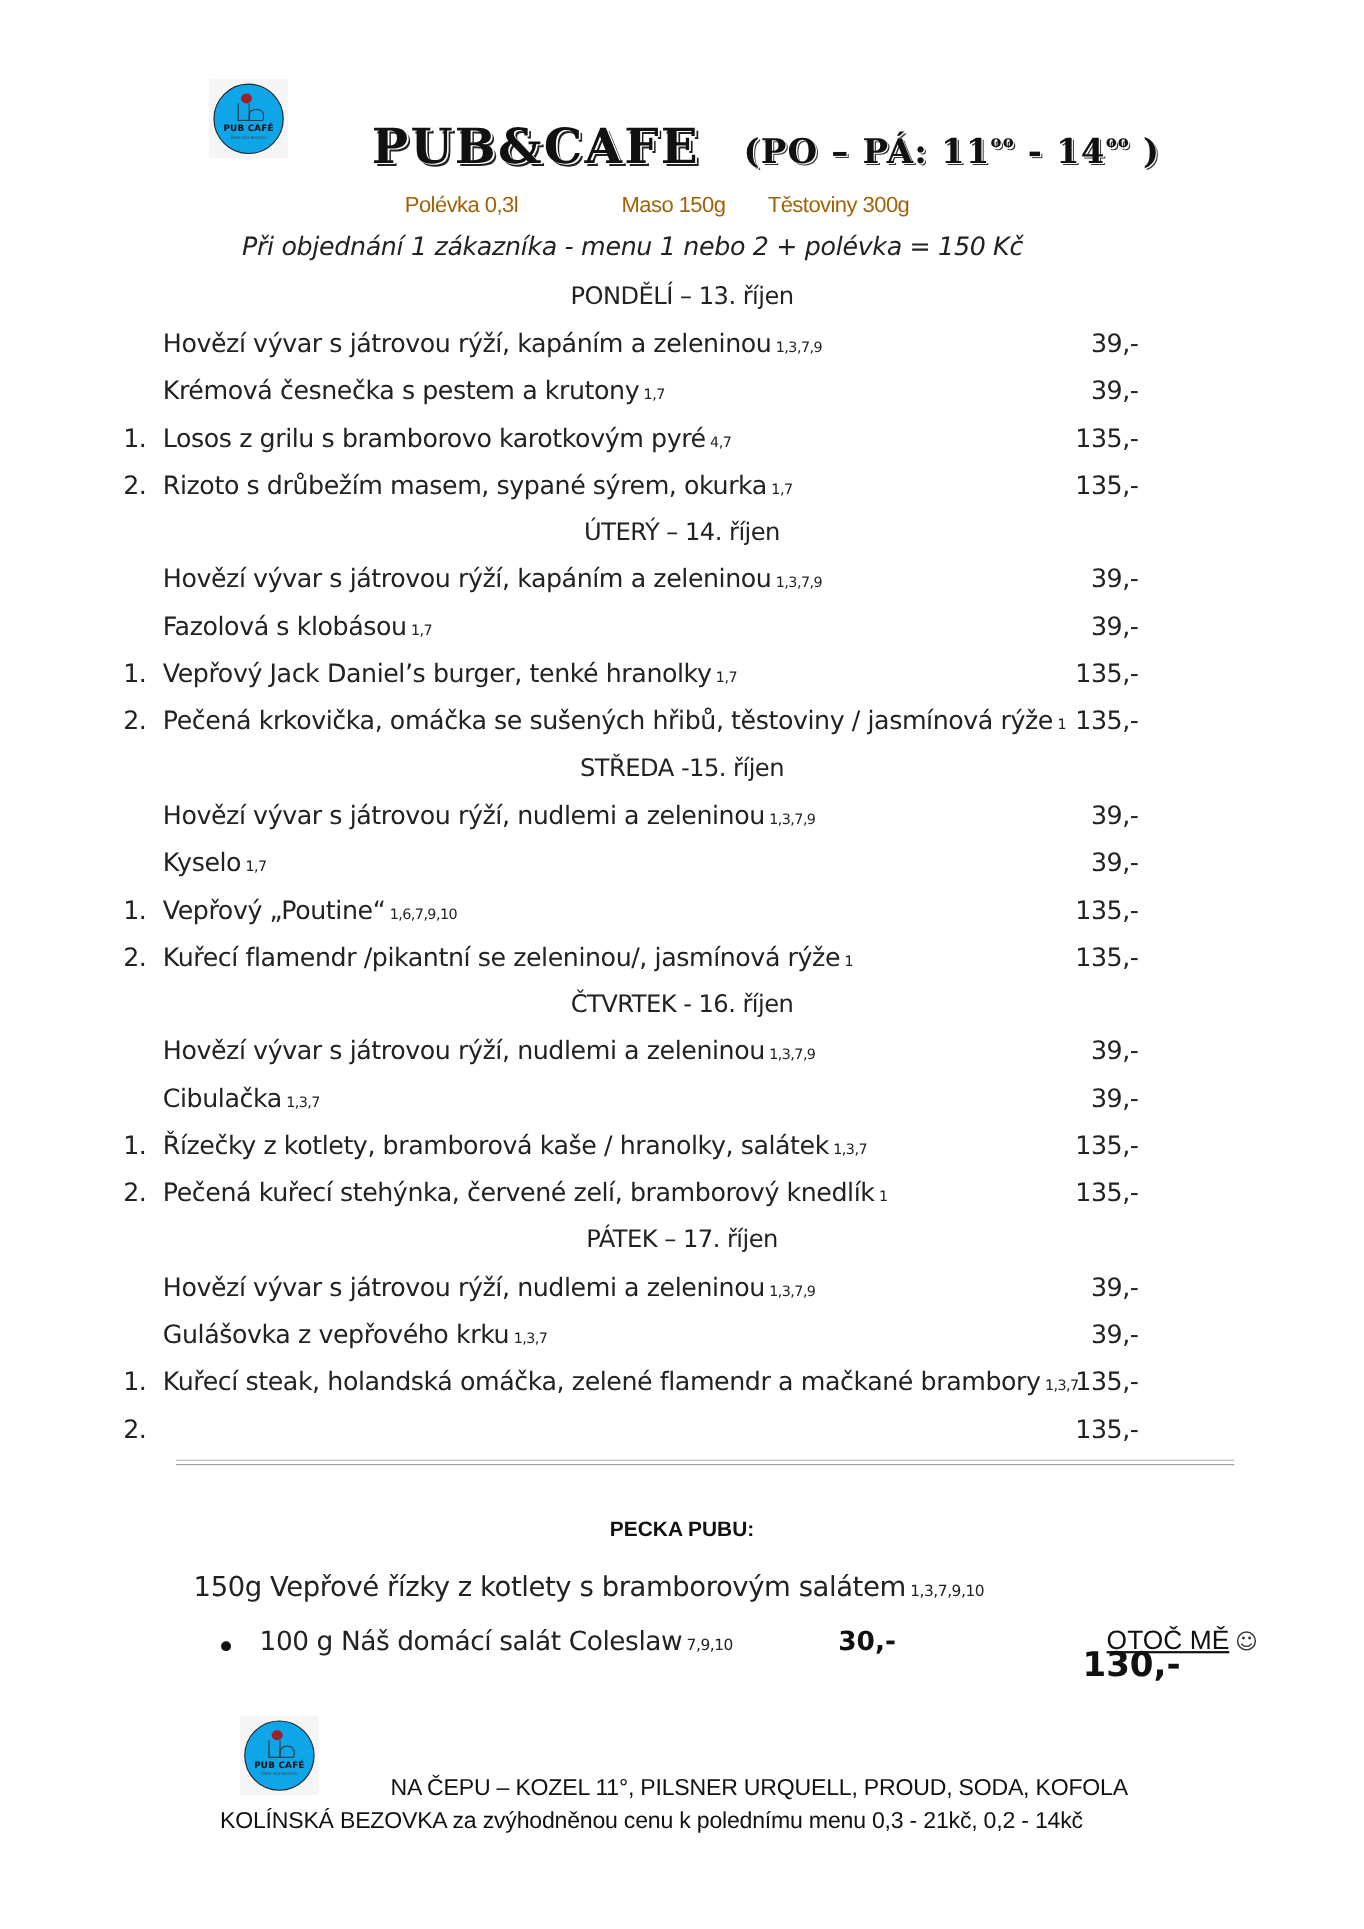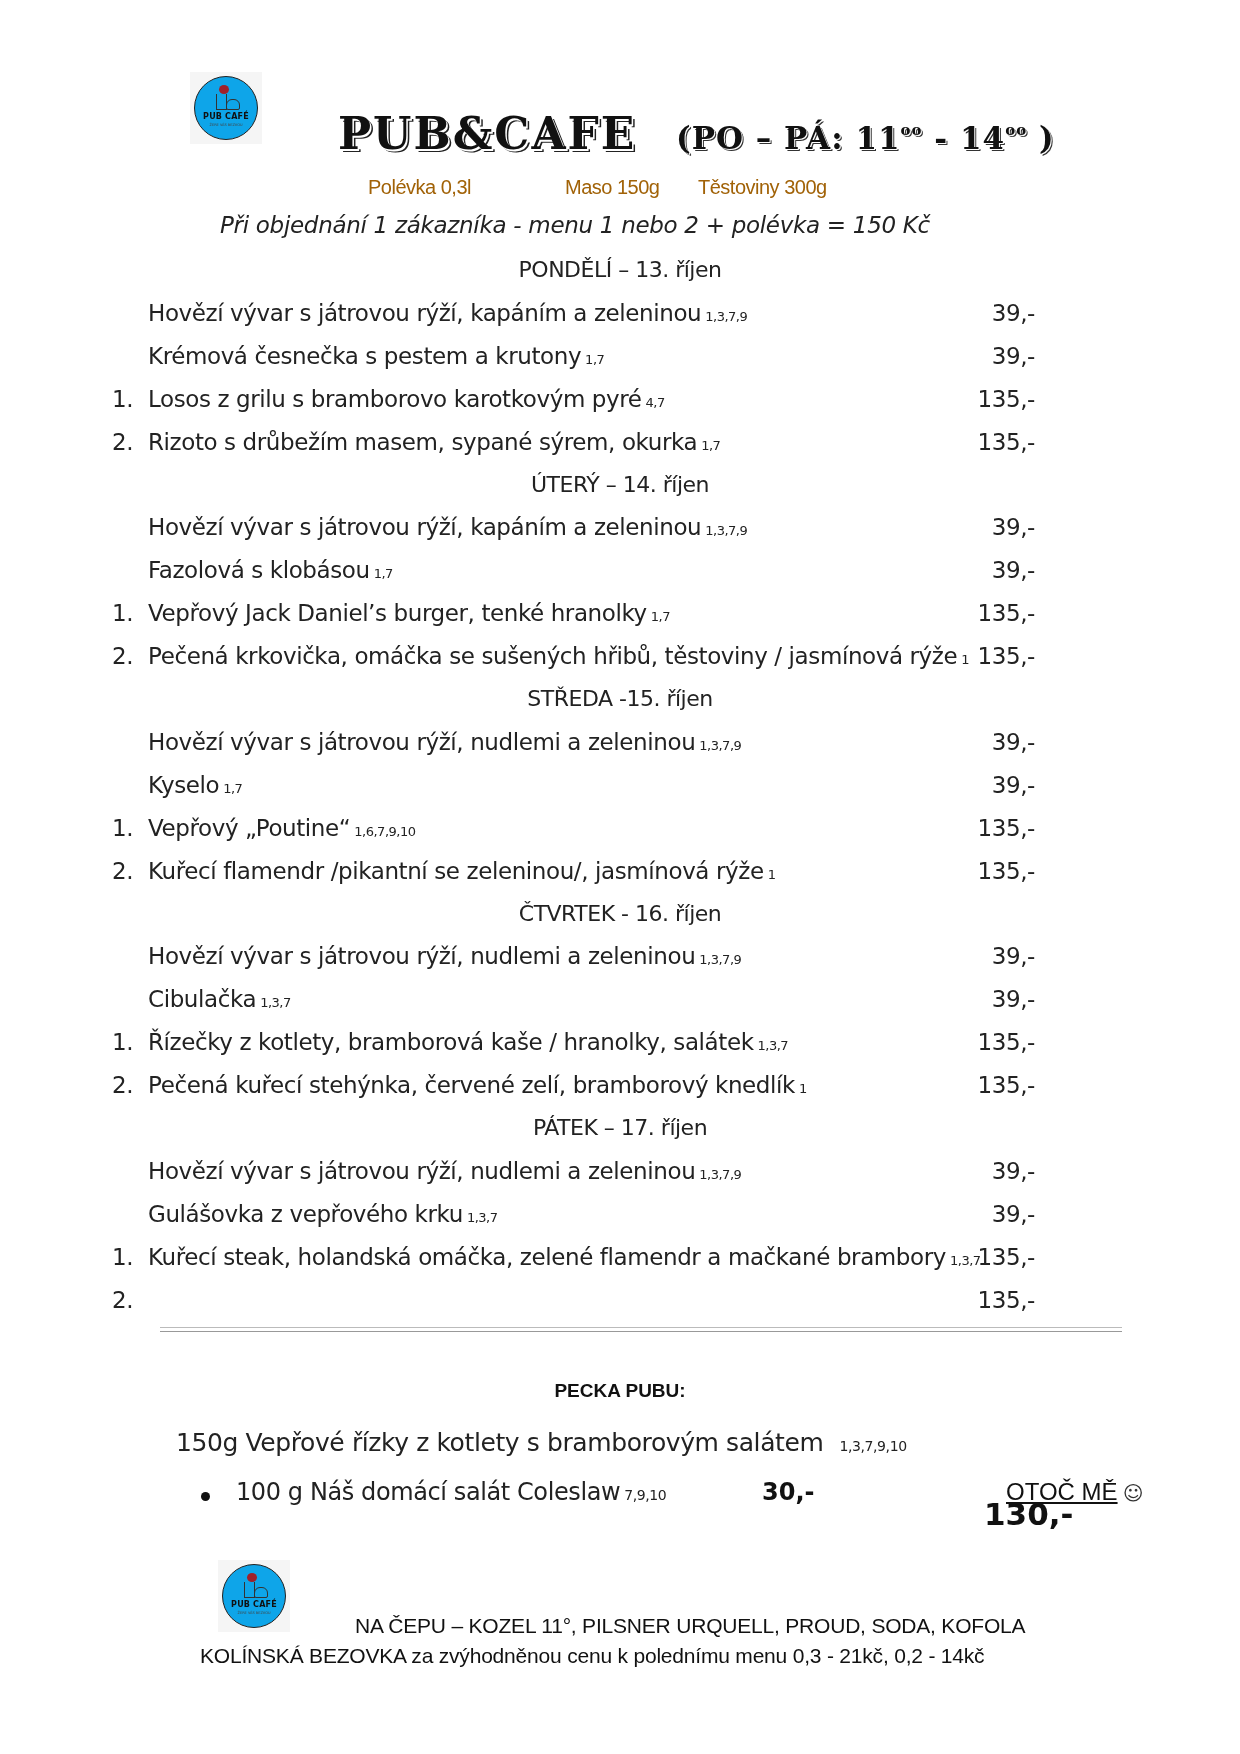--- a/index.html
+++ b/index.html
@@ -25,21 +25,21 @@
   .row { left: 0; width: 1120px; height: 38px; font-family: "DejaVu Sans", sans-serif; font-size: 23px; color: #222; letter-spacing: -0.4px; }
   .row .num { position: absolute; left: 112px; }
   .row .name { position: absolute; left: 148px; white-space: nowrap; }
   .row .alg { font-size: 13px; letter-spacing: -0.5px; margin-left: 4px; }
   .row .price { position: absolute; right: 85px; text-align: right; }
 
   .sep { left: 160px; width: 962px; height: 3px; border-top: 1px solid #bbb; border-bottom: 1px solid #999; }
 
   .pecka-title { left: 0; width: 1240px; text-align: center; font-family: "Liberation Sans", sans-serif; font-weight: bold; font-size: 19px; color: #111; }
   .special { font-family: "DejaVu Sans", sans-serif; font-size: 25px; color: #222; letter-spacing: -0.4px; white-space: nowrap; }
-  .special .alg { font-size: 14px; margin-left: 16px; }
+  .special .alg { font-size: 14px; margin-left: 4px; }
   .special-price { font-family: "DejaVu Sans", sans-serif; font-weight: bold; font-size: 31px; color: #111; }
   .side { font-family: "DejaVu Sans", sans-serif; font-size: 24px; color: #222; letter-spacing: -0.4px; white-space: nowrap; }
   .side .alg { font-size: 14px; margin-left: 4px; }
   .side-price { font-family: "DejaVu Sans", sans-serif; font-weight: bold; font-size: 24px; color: #111; }
   .bullet { width: 9px; height: 9px; border-radius: 50%; background: #111; }
   .flip { font-family: "Liberation Sans", sans-serif; font-size: 24px; color: #111; text-decoration: underline; }
   .smile { font-family: "DejaVu Sans", sans-serif; font-size: 20px; color: #333; }
 
   .footer { font-family: "Liberation Sans", sans-serif; font-size: 21px; color: #111; white-space: nowrap; letter-spacing: -0.2px; }
 </style>

